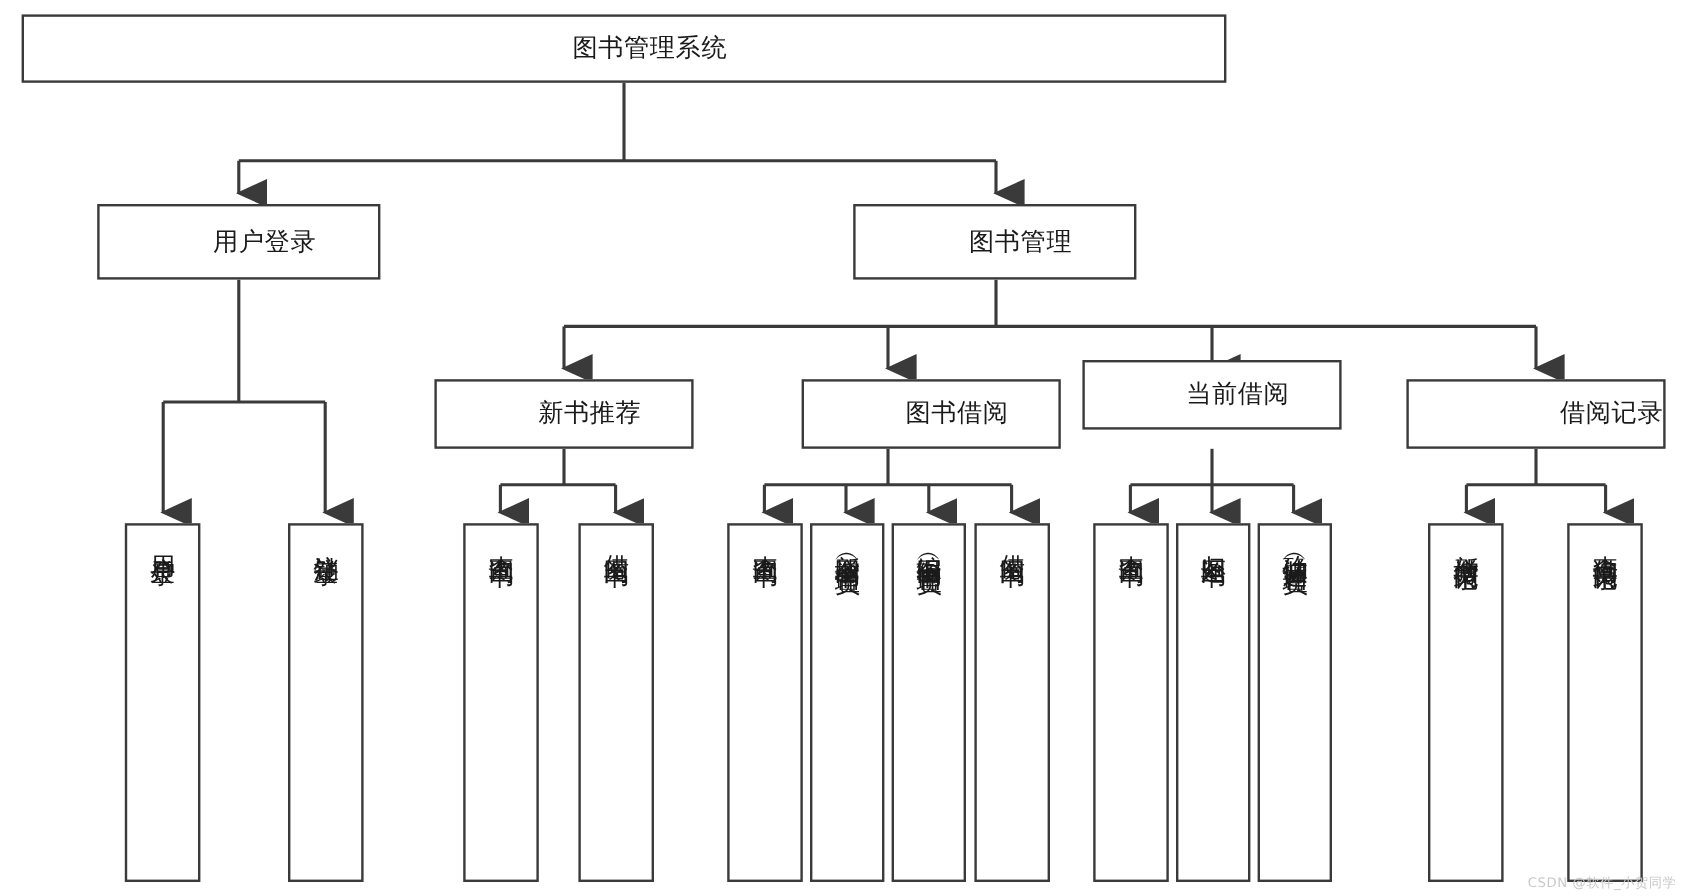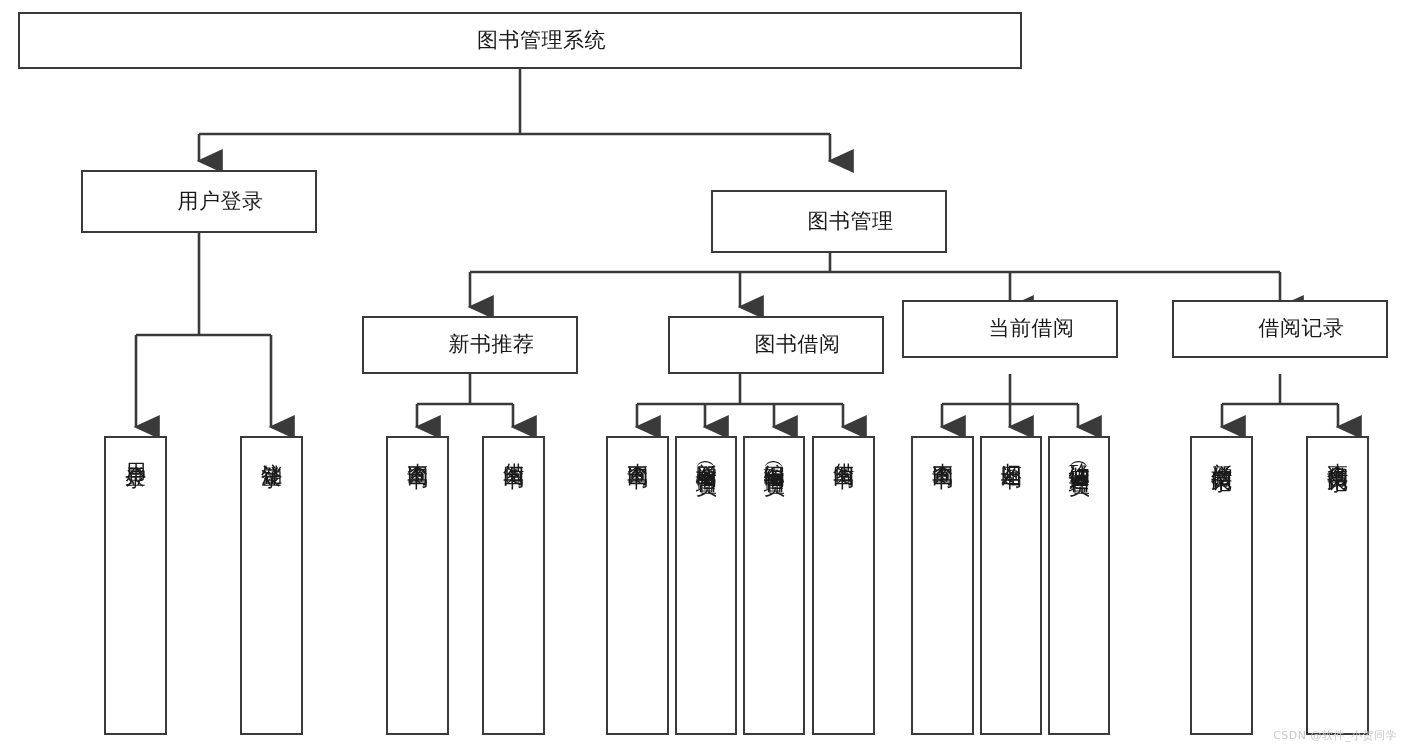--- a/index.html
+++ b/index.html
@@ -125,34 +125,34 @@
     </g>
   </svg>
 
   <div class="node h" style="left:18px; top:12px; width:1004px; height:57px;">
     <span>图书管理系统</span>
   </div>
 
   <div class="node h" style="left:81px; top:170px; width:236px; height:63px;">
     <span>用户登录</span>
   </div>
-  <div class="node h" style="left:711px; top:170px; width:236px; height:63px;margin-top:20px;">
+  <div class="node h" style="left:711px; top:170px; width:236px; height:63px;">
     <span>图书管理</span>
   </div>
 
   <div class="node h" style="left:362px; top:316px; width:216px; height:58px;">
     <span>新书推荐</span>
   </div>
   <div class="node h" style="left:668px; top:316px; width:216px; height:58px;">
     <span>图书借阅</span>
   </div>
   <div class="node h" style="left:902px; top:300px; width:216px; height:58px;">
     <span>当前借阅</span>
   </div>
-  <div class="node h" style="left:1172px; top:300px; width:216px; height:58px;">
+  <div class="node h" style="left:1172px; top:316px; width:216px; height:58px;justify-content:flex-end;">
     <span>借阅记录</span>
   </div>
 
   <div class="node v" style="left:104px; top:436px; width:63px; height:299px;">
     <span class="vtext">用户登录</span>
   </div>
   <div class="node v" style="left:240px; top:436px; width:63px; height:299px;">
     <span class="vtext">注销登录</span>
   </div>
 

